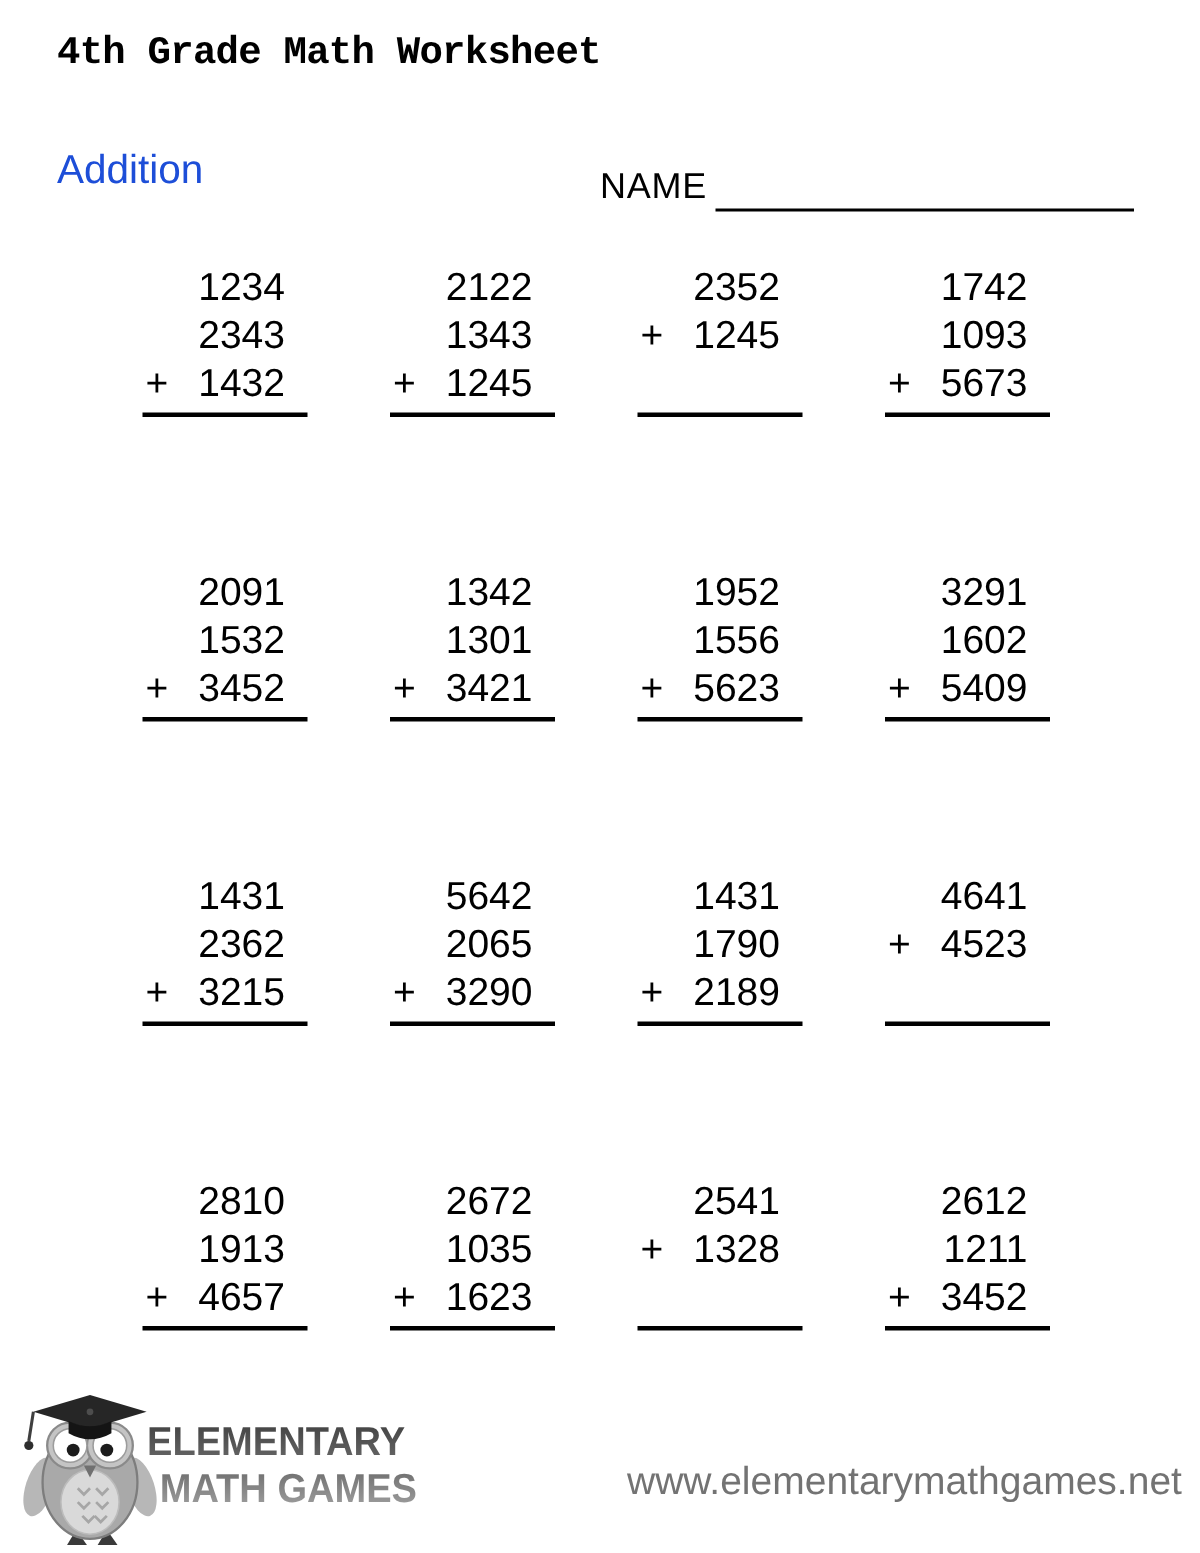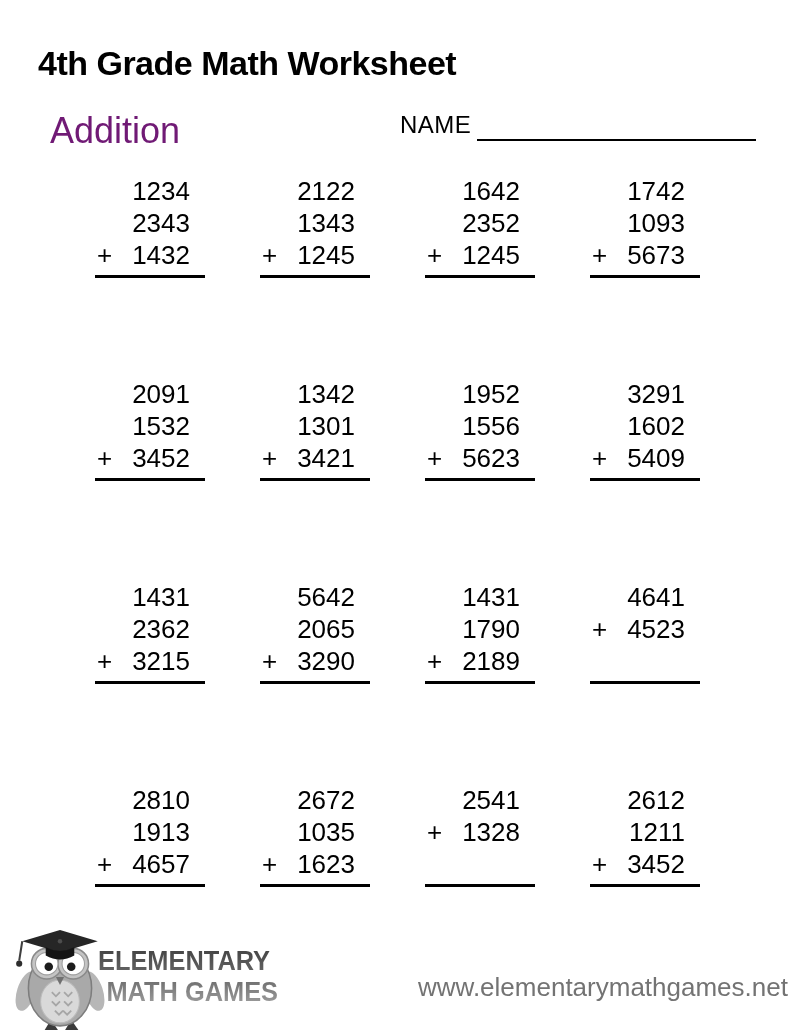--- a/index.html
+++ b/index.html
@@ -8,35 +8,36 @@
     width: 800px;
     height: 1035px;
     background: #ffffff;
     color: #000000;
     font-family: "Liberation Sans", sans-serif;
     overflow: hidden;
   }
   .page-title {
     position: absolute;
     left: 38px;
-    top: 44px;
+    top: 20px;
     margin: 0;
-    font-size: 34px;
+    font-size: 26px;
     font-weight: 600;
     letter-spacing: -0.5px;
     color: #000;
+    font-family: Liberation Mono, monospace;
   }
   .section-title {
     position: absolute;
     left: 38px;
     top: 98px;
-    margin: 12px;
-    font-size: 36px;
+    margin: 0;
+    font-size: 27px;
     font-weight: 400;
-    color: #701a75;
+    color: #1d4ed8;
   }
   .name-row {
     position: absolute;
     left: 400px;
     top: 110px;
     width: 356px;
     height: 32px;
     display: flex;
     align-items: center;
   }
@@ -140,21 +141,20 @@
     <div class="problem">
       <div class="num">2122</div>
       <div class="num">1343</div>
       <div class="sumline">
         <span class="plus">+</span>
         <span class="num">1245</span>
       </div>
     </div>
 
     <div class="problem">
-      <div class="num">1642</div>
       <div class="num">2352</div>
       <div class="sumline">
         <span class="plus">+</span>
         <span class="num">1245</span>
       </div>
     </div>
 
     <div class="problem">
       <div class="num">1742</div>
       <div class="num">1093</div>

